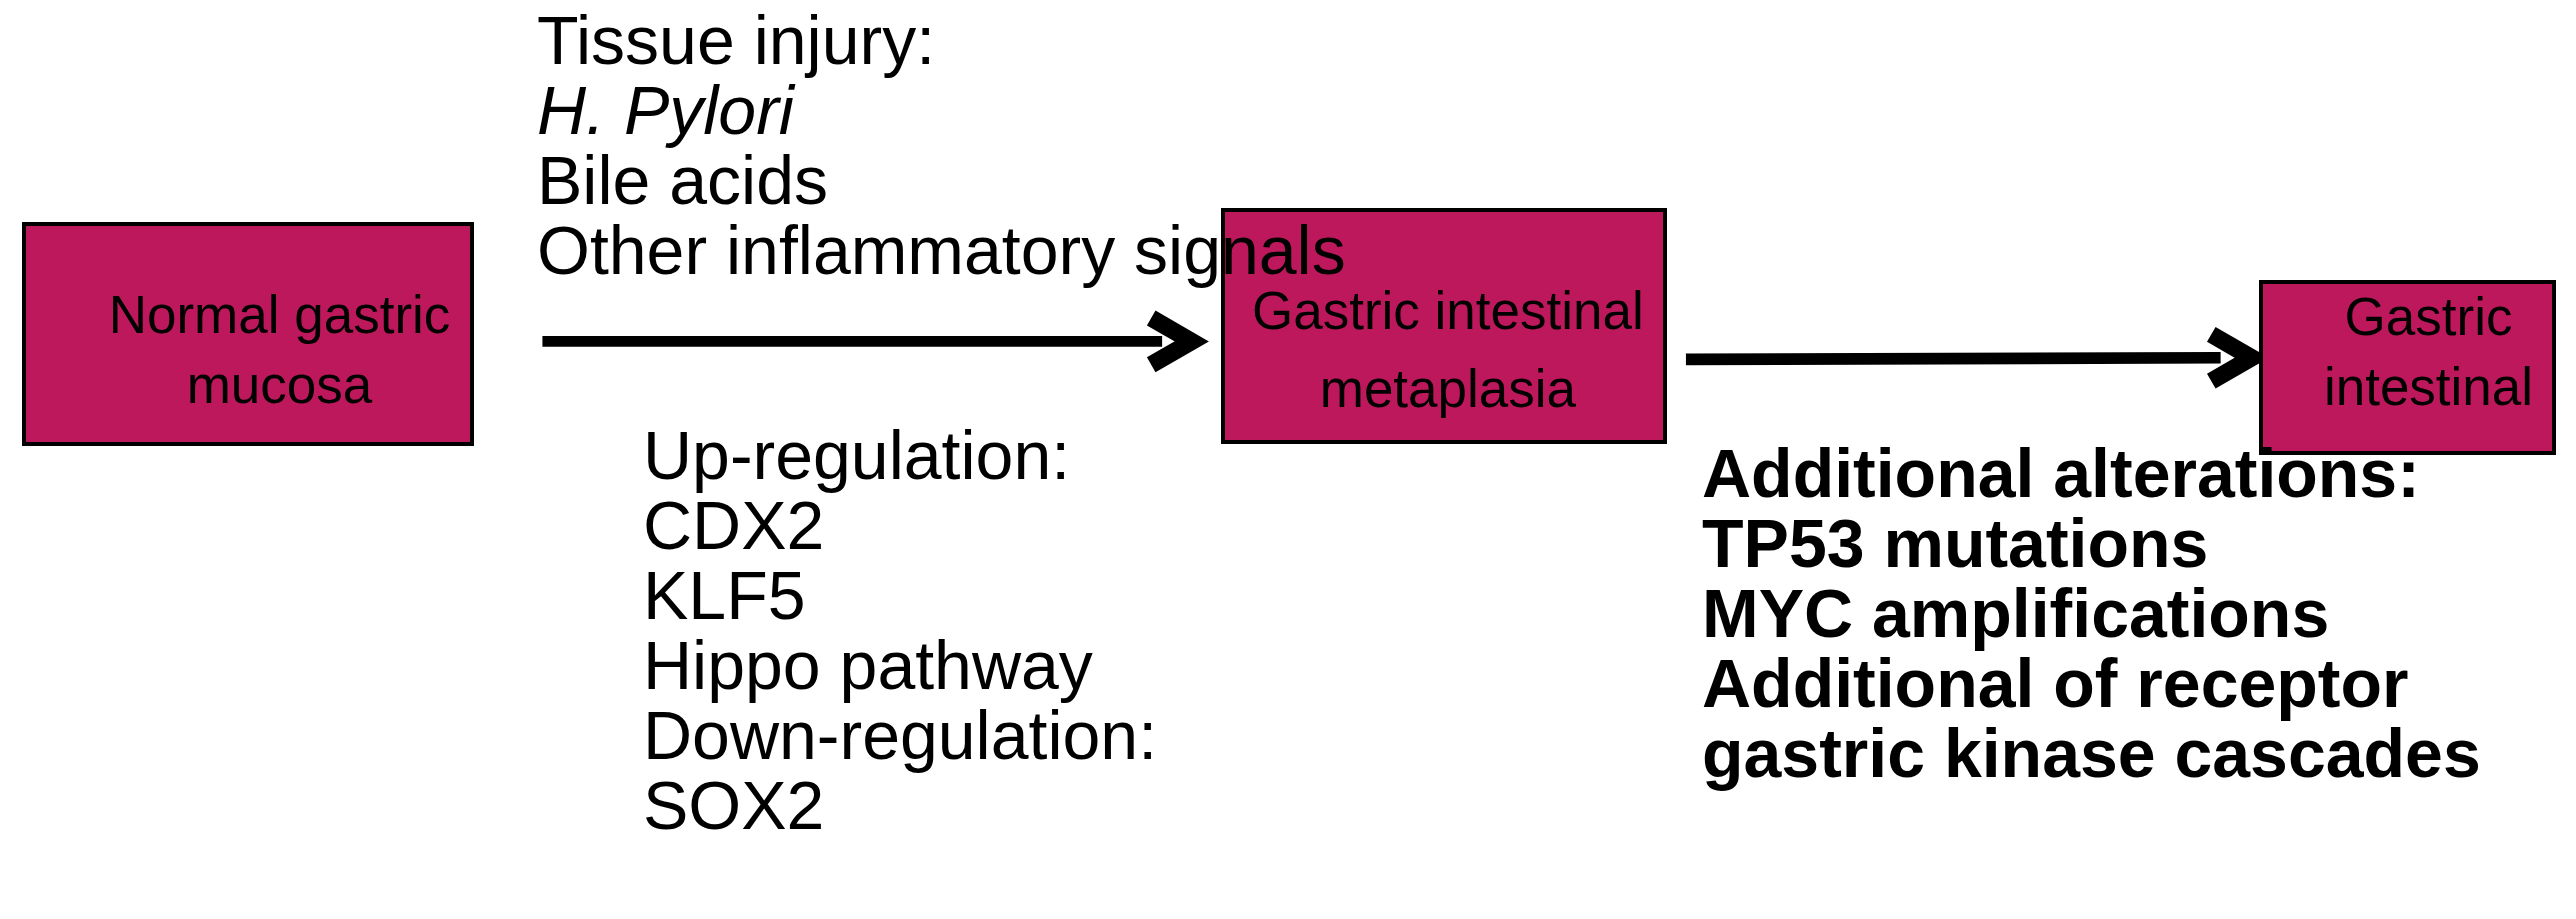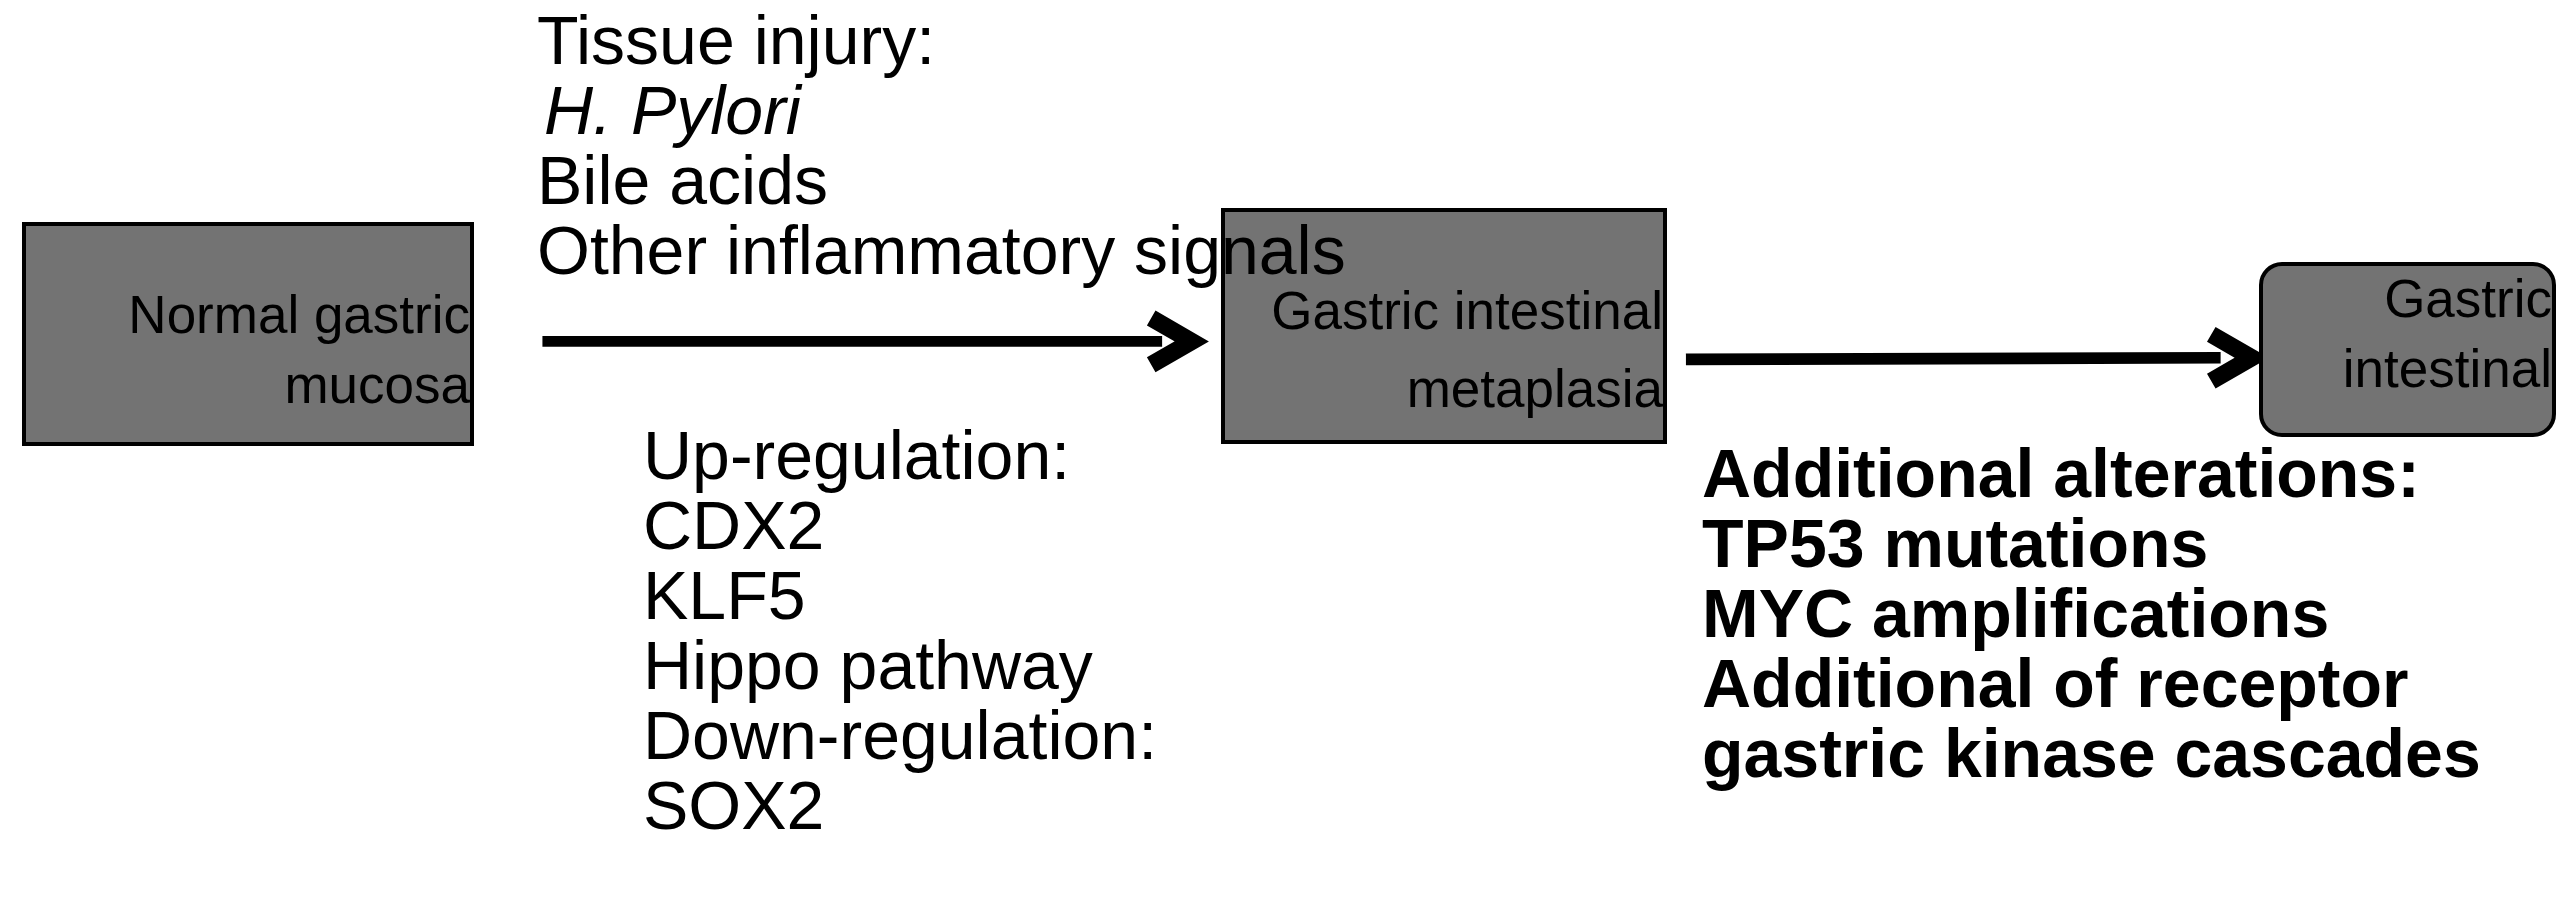--- a/index.html
+++ b/index.html
@@ -13,52 +13,52 @@
     height: 919px;
     background: #ffffff;
     font-family: "Liberation Sans", "DejaVu Sans", sans-serif;
     color: #000000;
     overflow: hidden;
   }
   .node-box {
     position: absolute;
     box-sizing: border-box;
     border: 4.7px solid #000000;
-    background: #737373;
+    background: #be185d;
     display: flex;
     flex-direction: column;
     justify-content: center;
-    align-items: flex-end;
+    align-items: center;
     font-size: 53px;
     line-height: 70px;
     white-space: nowrap;
   }
   #box-normal {
     left: 22px; top: 222px; width: 452px; height: 224px;
     padding-left: 63px; padding-top: 31px;
   }
   #box-metaplasia {
     left: 1221px; top: 208px; width: 446px; height: 236px;
     padding-left: 7.8px; padding-top: 48px; gap: 8px;
   }
   #box-carcinoma {
-    left: 2259px; top: 262px; width: 297px; height: 175px;
-    padding-left: 42px; padding-bottom: 32px; border-radius: 23px;
+    left: 2259px; top: 280px; width: 297px; height: 175px;
+    padding-left: 42px; padding-bottom: 32px;
   }
   .annotation {
     position: absolute;
     font-size: 68px;
     line-height: 70px;
     white-space: nowrap;
   }
   #annot-tissue-injury { left: 537px; top: 4.7px; }
   #annot-regulation    { left: 643px; top: 420px; }
   #annot-additional    { left: 1702px; top: 438px; font-weight: bold; }
   .annot-line { height: 70px; }
-  .italic { font-style: italic; margin-left: 7px; }
+  .italic { font-style: italic; }
   #arrow-layer {
     position: absolute;
     left: 0; top: 0;
     width: 2576px;
     height: 919px;
   }
 </style>
 </head>
 <body>
 

